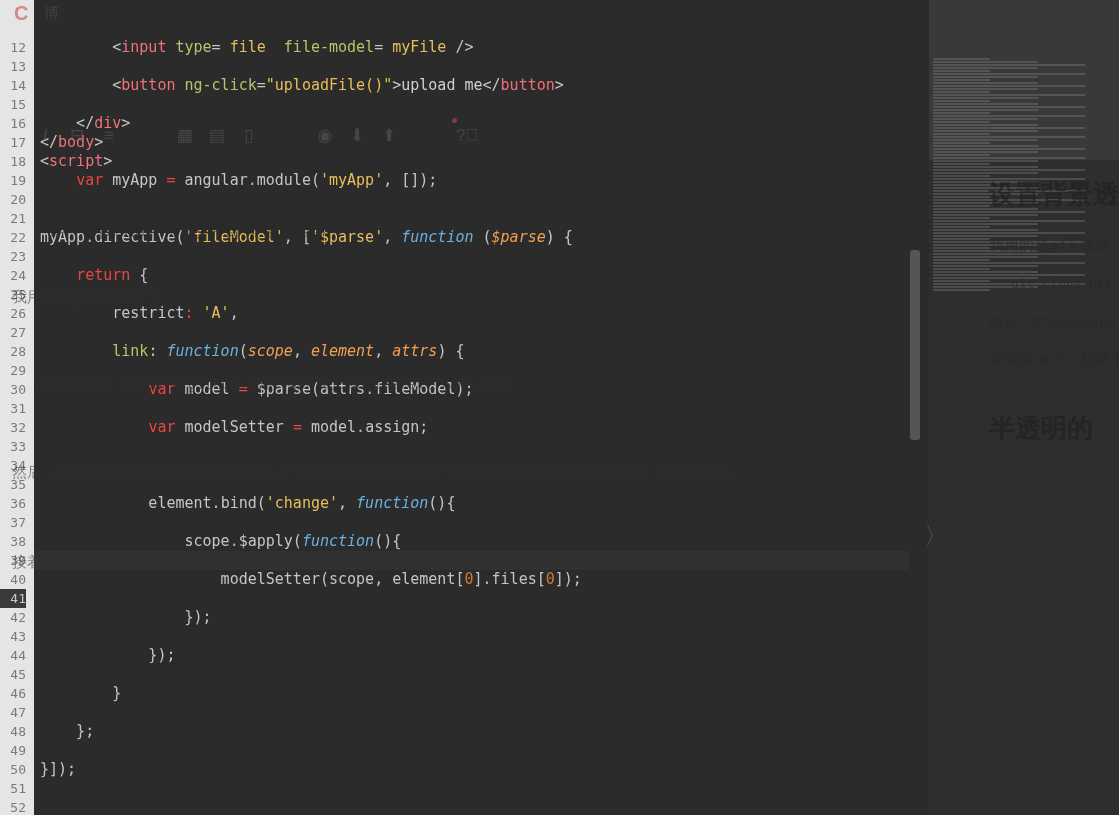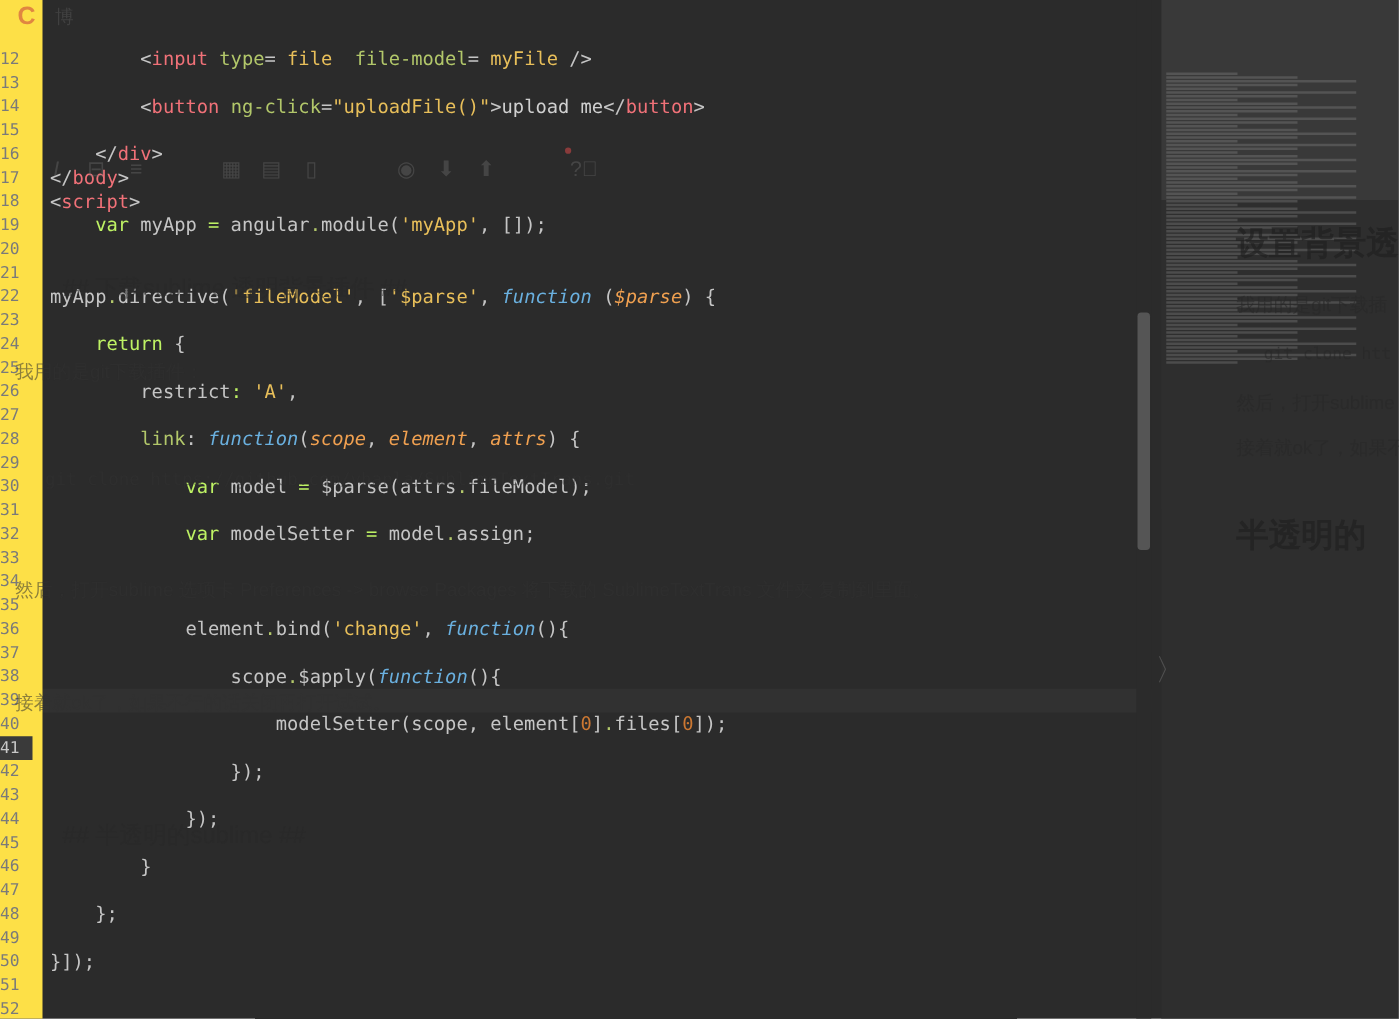--- a/index.html
+++ b/index.html
@@ -9,36 +9,36 @@
   
   .editor {
     position:absolute; inset:0;
     background:#2b2b2b;
     color:#d0d0d0;
     font-size:15px; line-height:19px;
     white-space:pre;
   }
   .gutter {
     position:absolute; left:0; top:0; bottom:0; width:34px;
-    background:#fde047; color:#7a7a7a;
-    font-size:13px; text-align:left; padding-right:8px;
+    background:#e5e5e5; color:#7a7a7a;
+    font-size:13px; text-align:right; padding-right:8px;
     line-height:19px;
   }
   .gutter .ln.hilite { background:#3a3a3a; color:#c8c8c8; }
   .code {
     position:absolute; left:34px; top:0; right:200px; bottom:0;
     padding-left:6px;
     line-height:19px;
   }
   
   .t-tag    { color:#f07178; }          
   .t-attr   { color:#b2c76a; }          
   .t-op     { color:#c5c5c5; }          
   .t-str    { color:#e8bf5a; }
-  .t-kw     { color:#bef264;margin-top:32px; }          
+  .t-kw     { color:#ef4444;margin-top:32px; }          
   .t-key    { color:#b2c76a; }          
   .t-fn     { color:#6ab0df; font-style:italic; }          
   .t-par    { color:#f0a050; font-style:italic; }          
   .t-num    { color:#cc7832; }
   .t-dot    { color:#b2c76a; }
   .t-txt    { color:#d0d0d0; }
 
   .scrollbar-track {
     position:absolute; right:198px; top:0; bottom:0; width:12px; background:#2b2b2b;
   }

